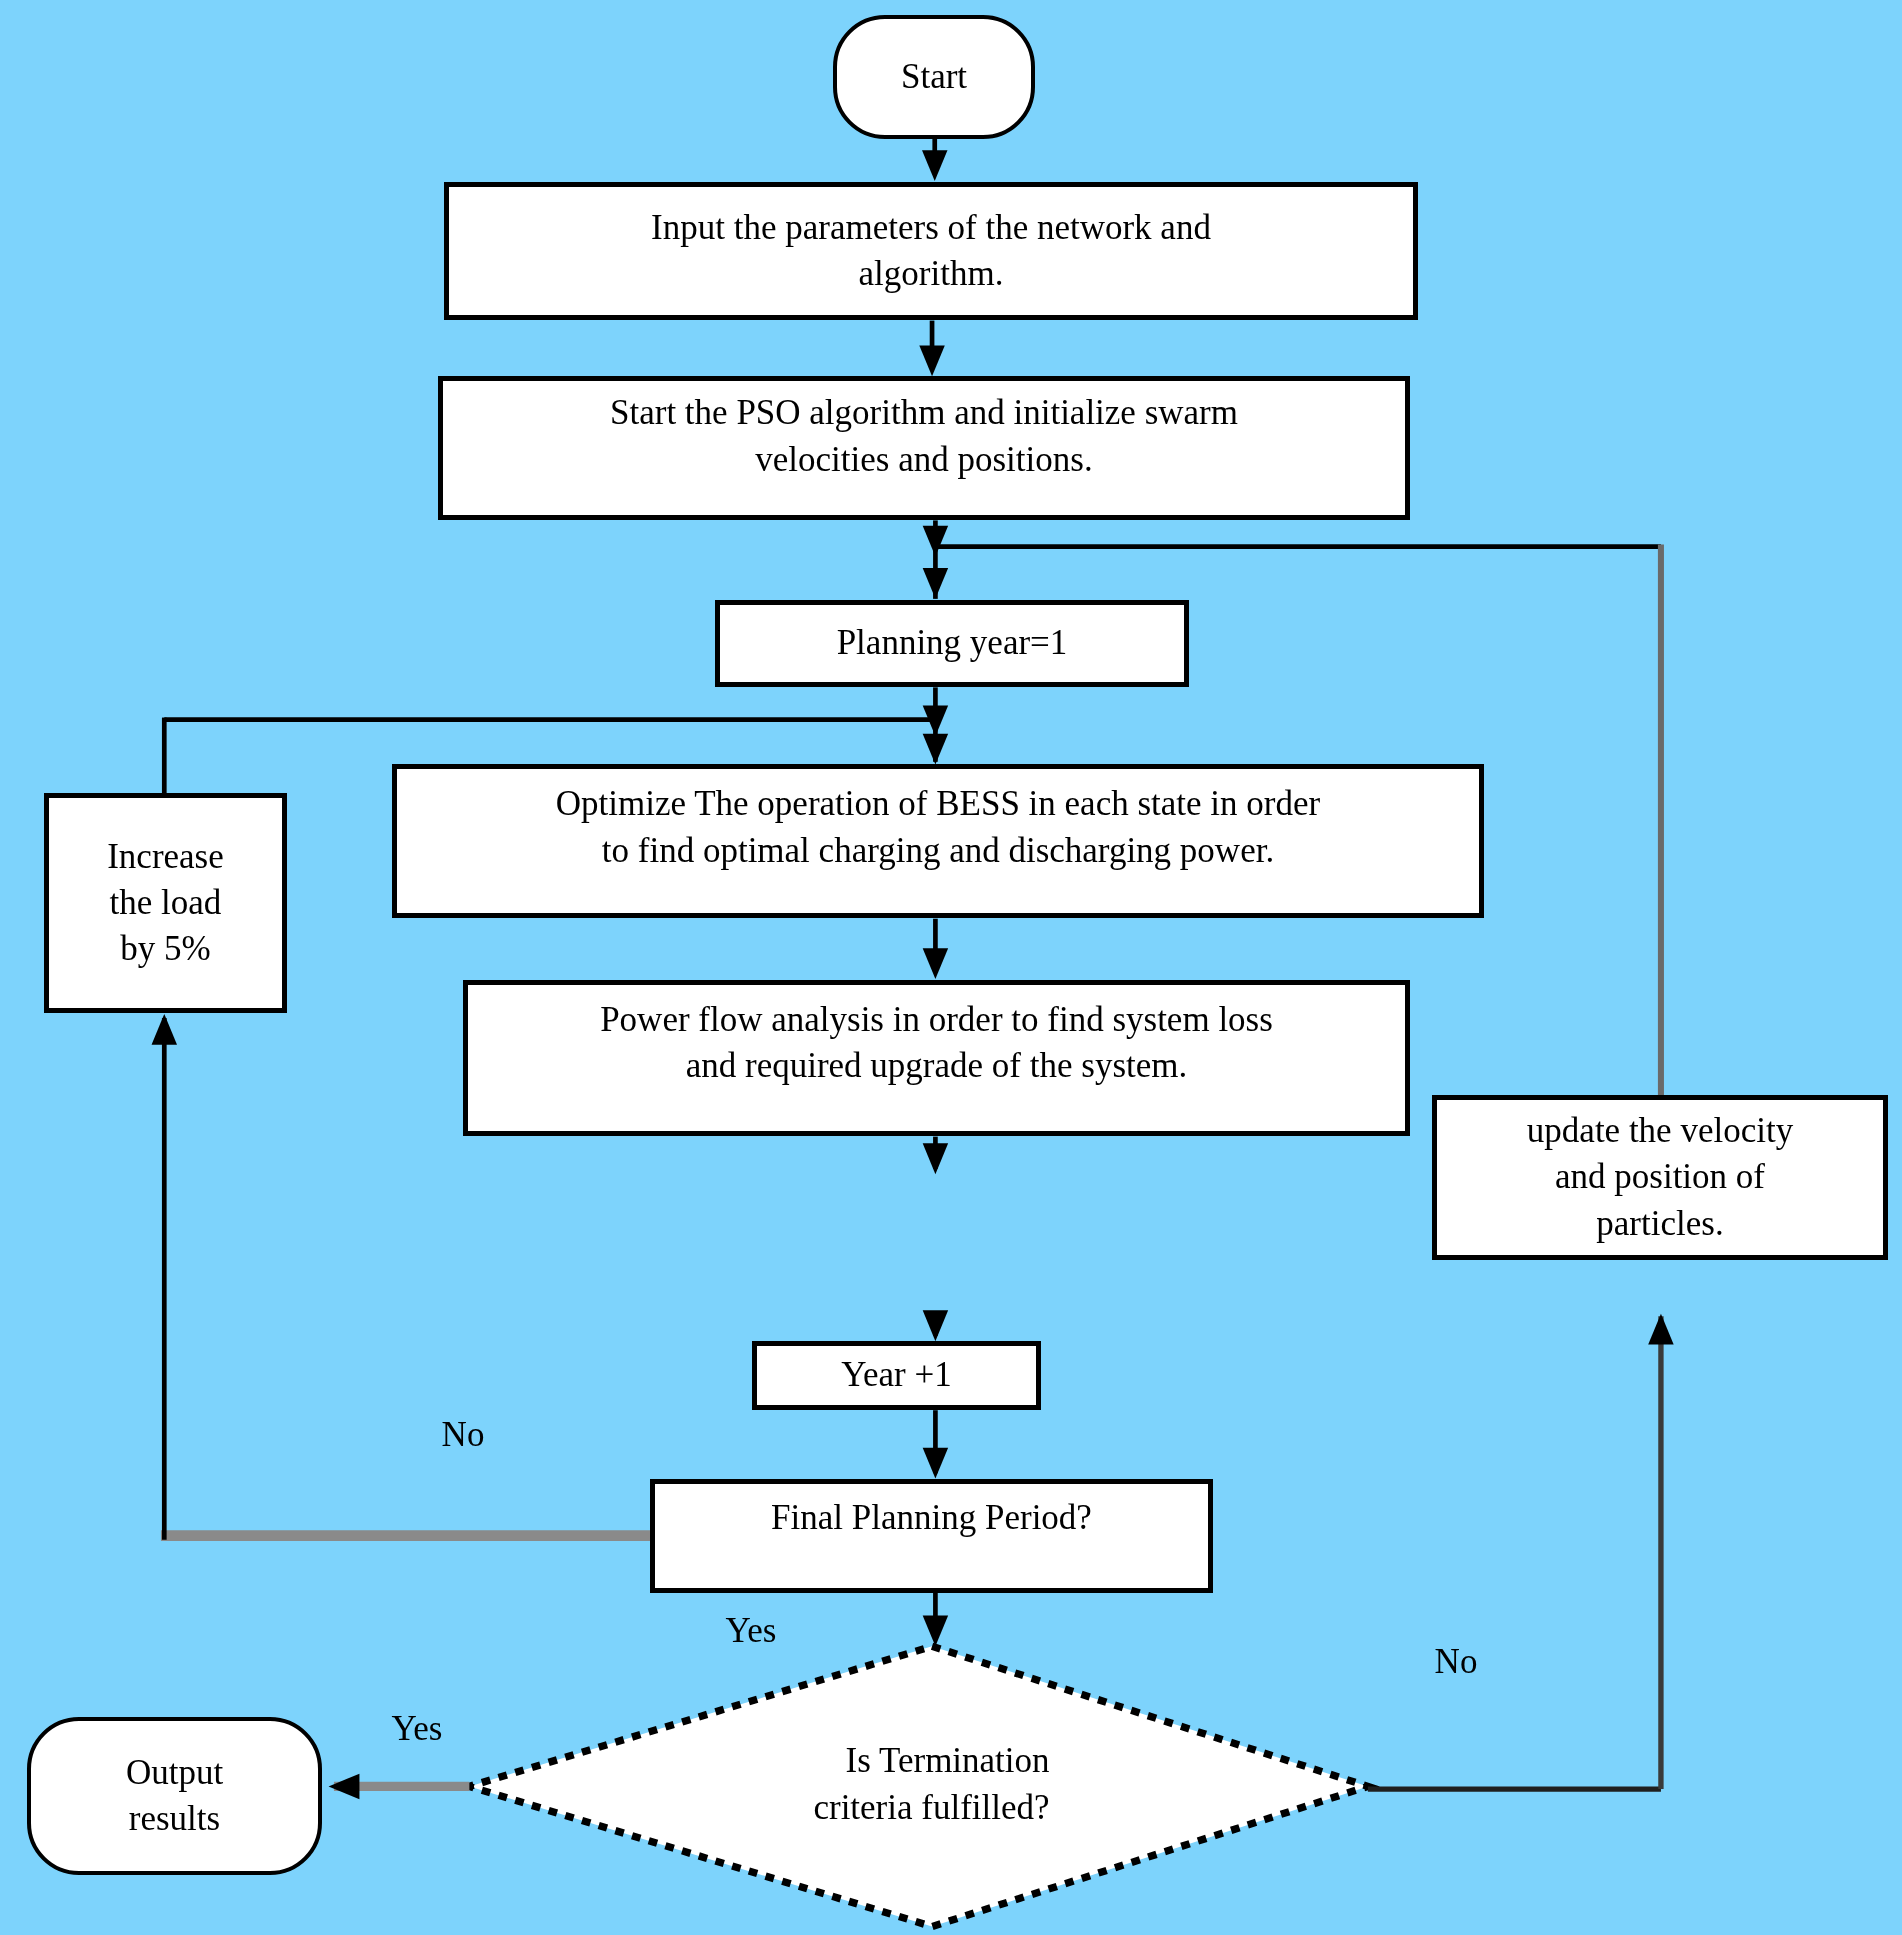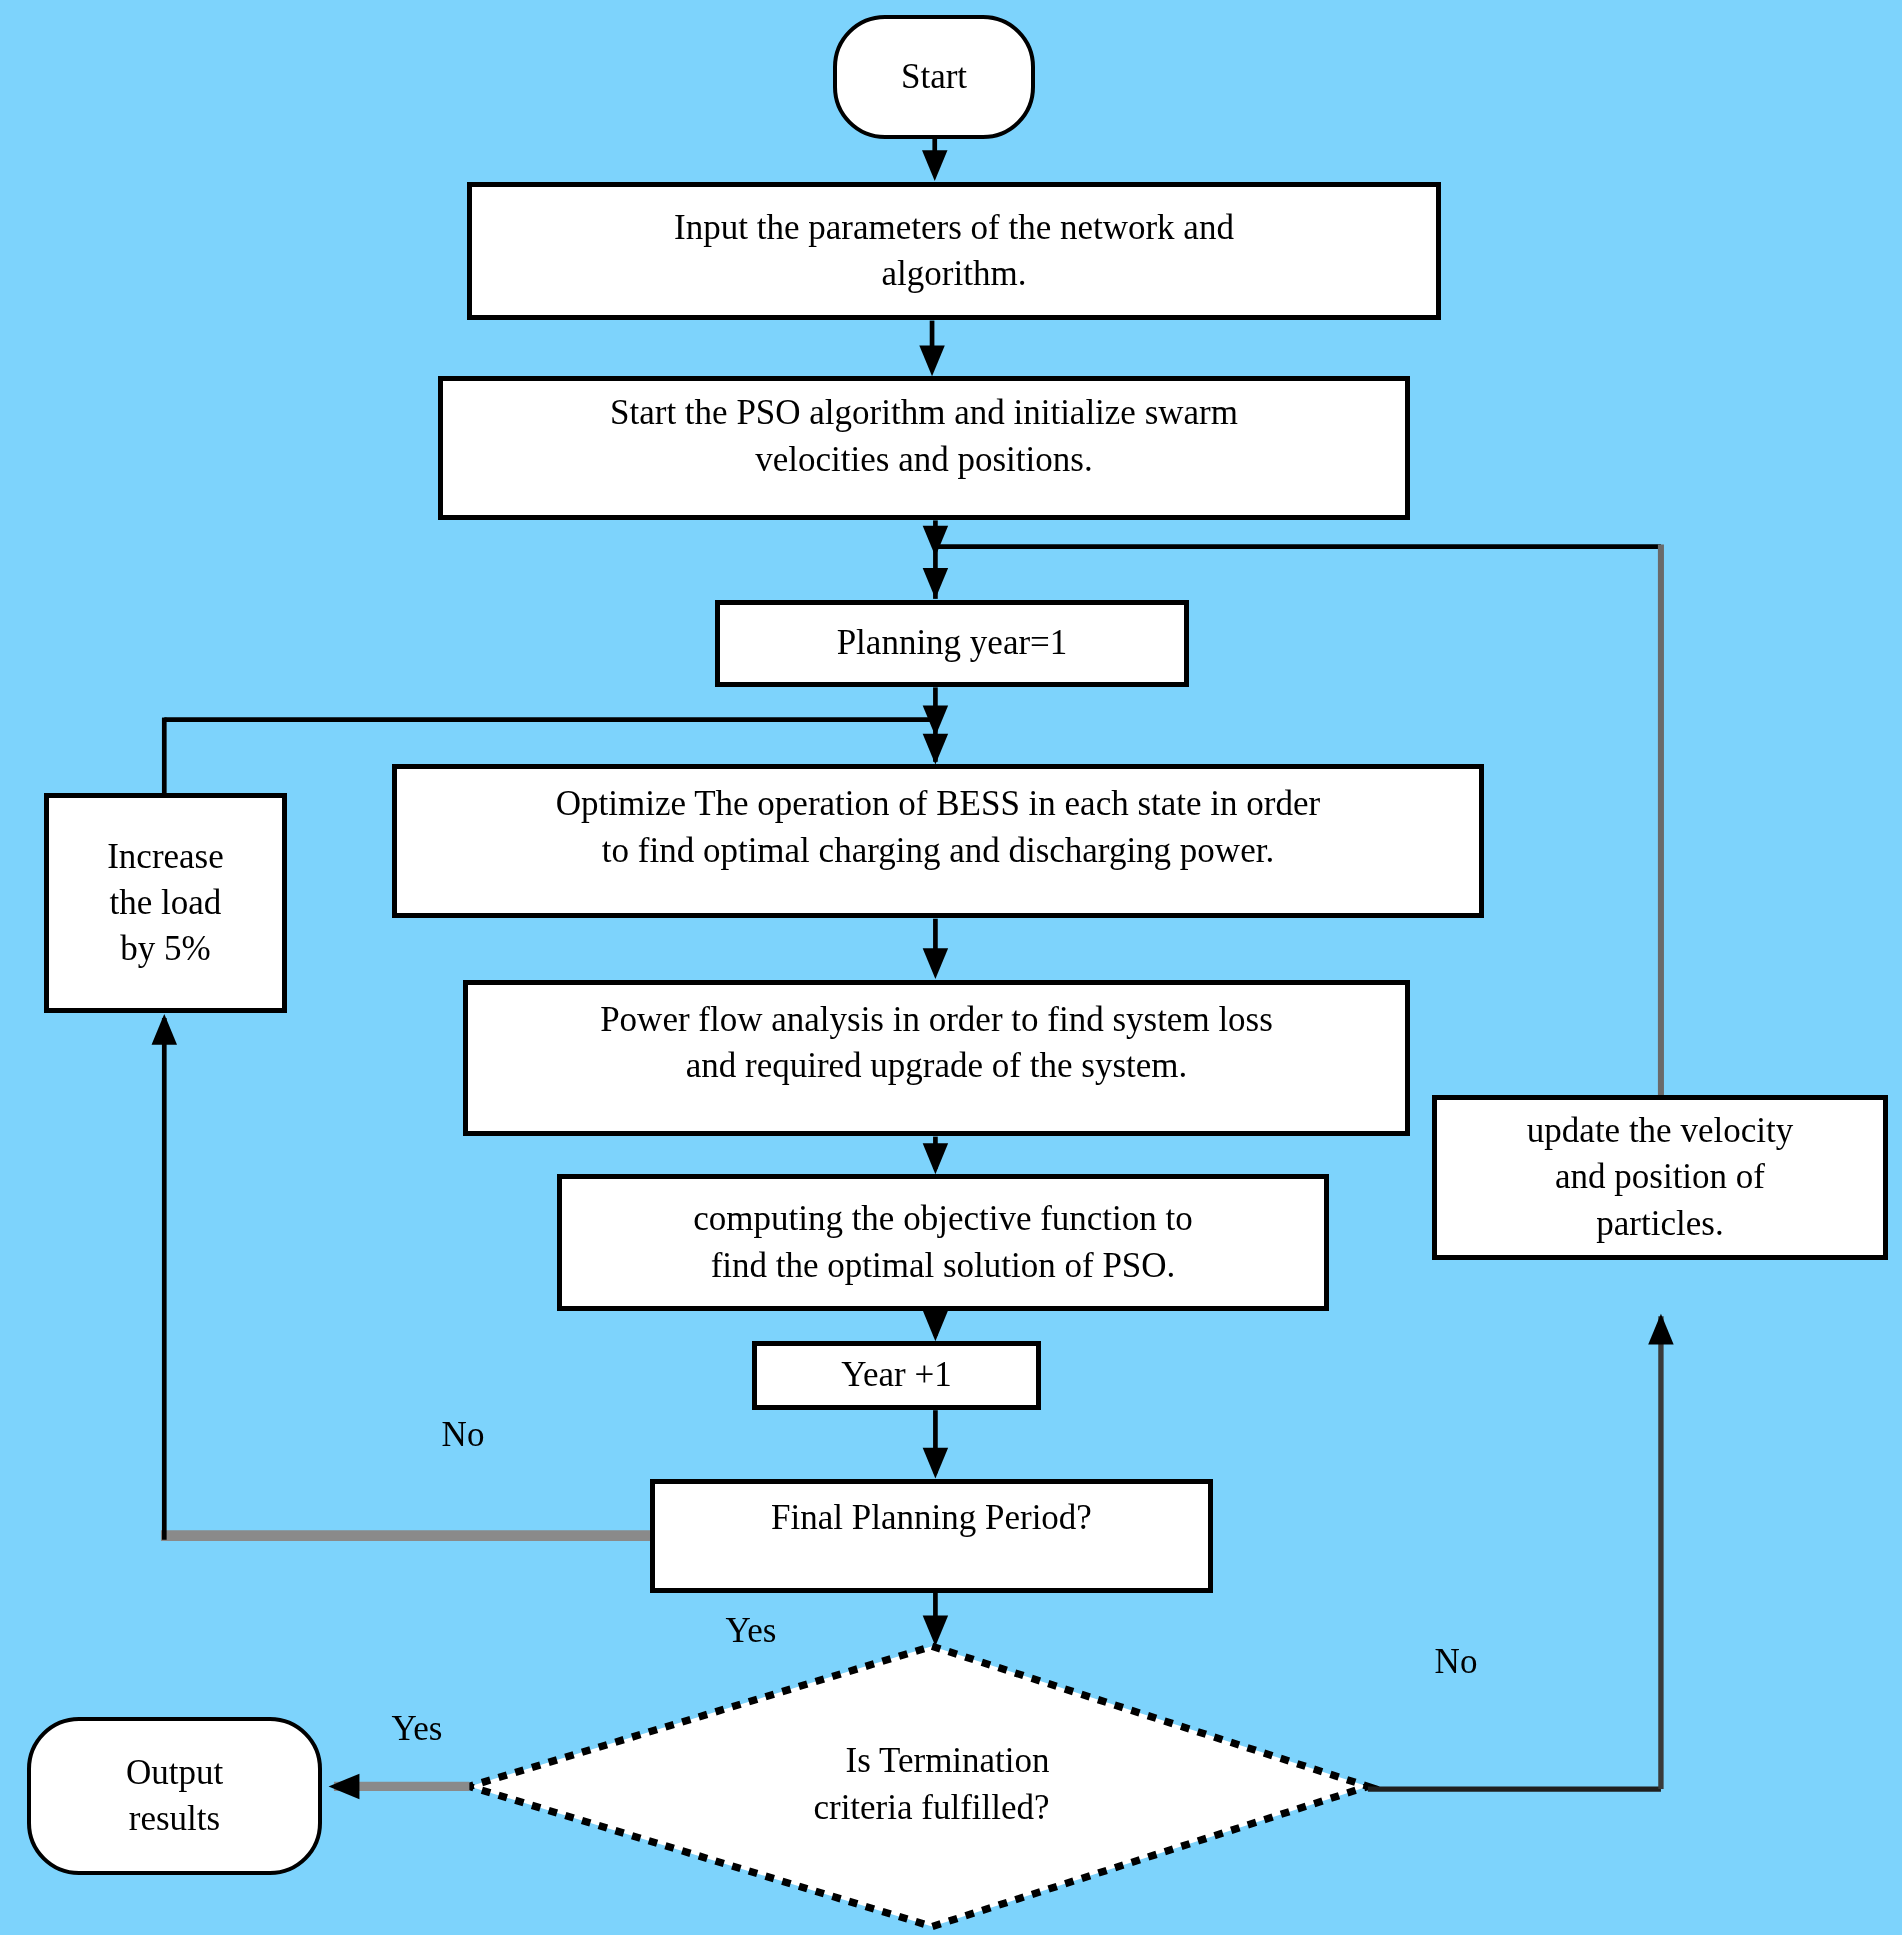--- a/index.html
+++ b/index.html
@@ -114,36 +114,34 @@
     <line x1="700" y1="2664" x2="498" y2="2664" stroke="#8a8a8a" stroke-width="14"></line>
     <polygon points="536,2645 536,2683 490,2664" fill="#000"></polygon>
 
     <line x1="2040" y1="2668" x2="2477" y2="2668" stroke="#1f1f1f" stroke-width="8"></line>
     <line x1="2477" y1="2668" x2="2477" y2="1963" stroke="#3a3a3a" stroke-width="8"></line>
     <polygon points="2458,2005 2496,2005 2477,1959" fill="#000"></polygon>
   </svg>
 
   <div class="node stadium" style="left:833px; top:14.8px; width:202px; height:124px;"><span>Start</span></div>
 
-  <div class="node" style="left:467px; top:182px; width:974px; height:138px;align-items:center;"><span>Input the parameters of the network and
+  <div class="node" style="left:444px; top:182px; width:974px; height:138px;align-items:center;"><span>Input the parameters of the network and
 algorithm.</span></div>
 
   <div class="node" style="left:438px; top:376px; width:972px; height:144px; padding-bottom:23px;"><span>Start the PSO algorithm and initialize swarm
 velocities and positions.</span></div>
 
   <div class="node" style="left:715px; top:600px; width:474px; height:87px;"><span>Planning year=1</span></div>
 
   <div class="node" style="left:392px; top:764px; width:1092px; height:154px; padding-bottom:27px;font-family:Liberation Serif, serif;"><span>Optimize The operation of BESS in each state in order
 to find optimal charging and discharging power.</span></div>
 
   <div class="node" style="left:463px; top:980px; width:947px; height:156px; padding-bottom:29.5px;"><span>Power flow analysis in order to find system loss
 and required upgrade of the system.</span></div>
 
-  <div class="node" style="left:557px; top:1174px; width:772px; height:137px;"><span>computing the objective function to
-find the optimal solution of PSO.</span></div>
 
   <div class="node" style="left:752px; top:1341px; width:289px; height:69px;"><span>Year +1</span></div>
 
   <div class="node top-aligned" style="left:650px; top:1479px; width:563px; height:114px;"><span>Final Planning Period?</span></div>
 
   <div class="node" style="left:44px; top:793px; width:243px; height:220px;"><span>Increase
 the load
 by 5%</span></div>
 
   <div class="node" style="left:1432px; top:1095px; width:456px; height:165px;"><span>update the velocity

